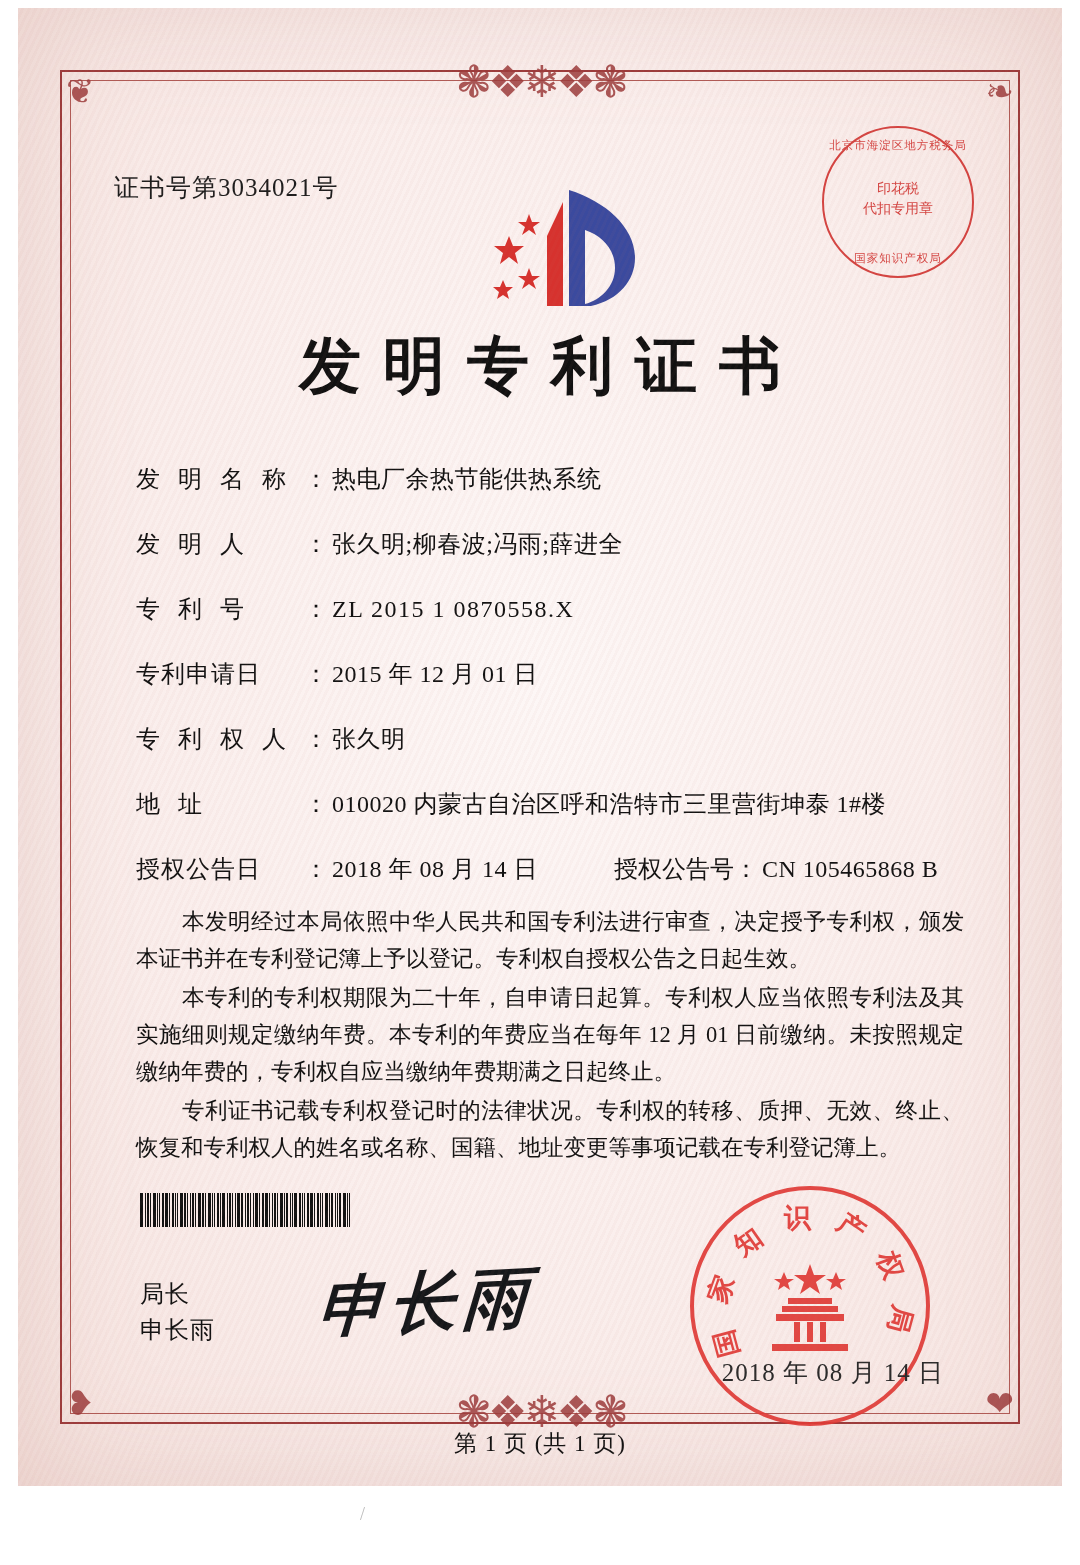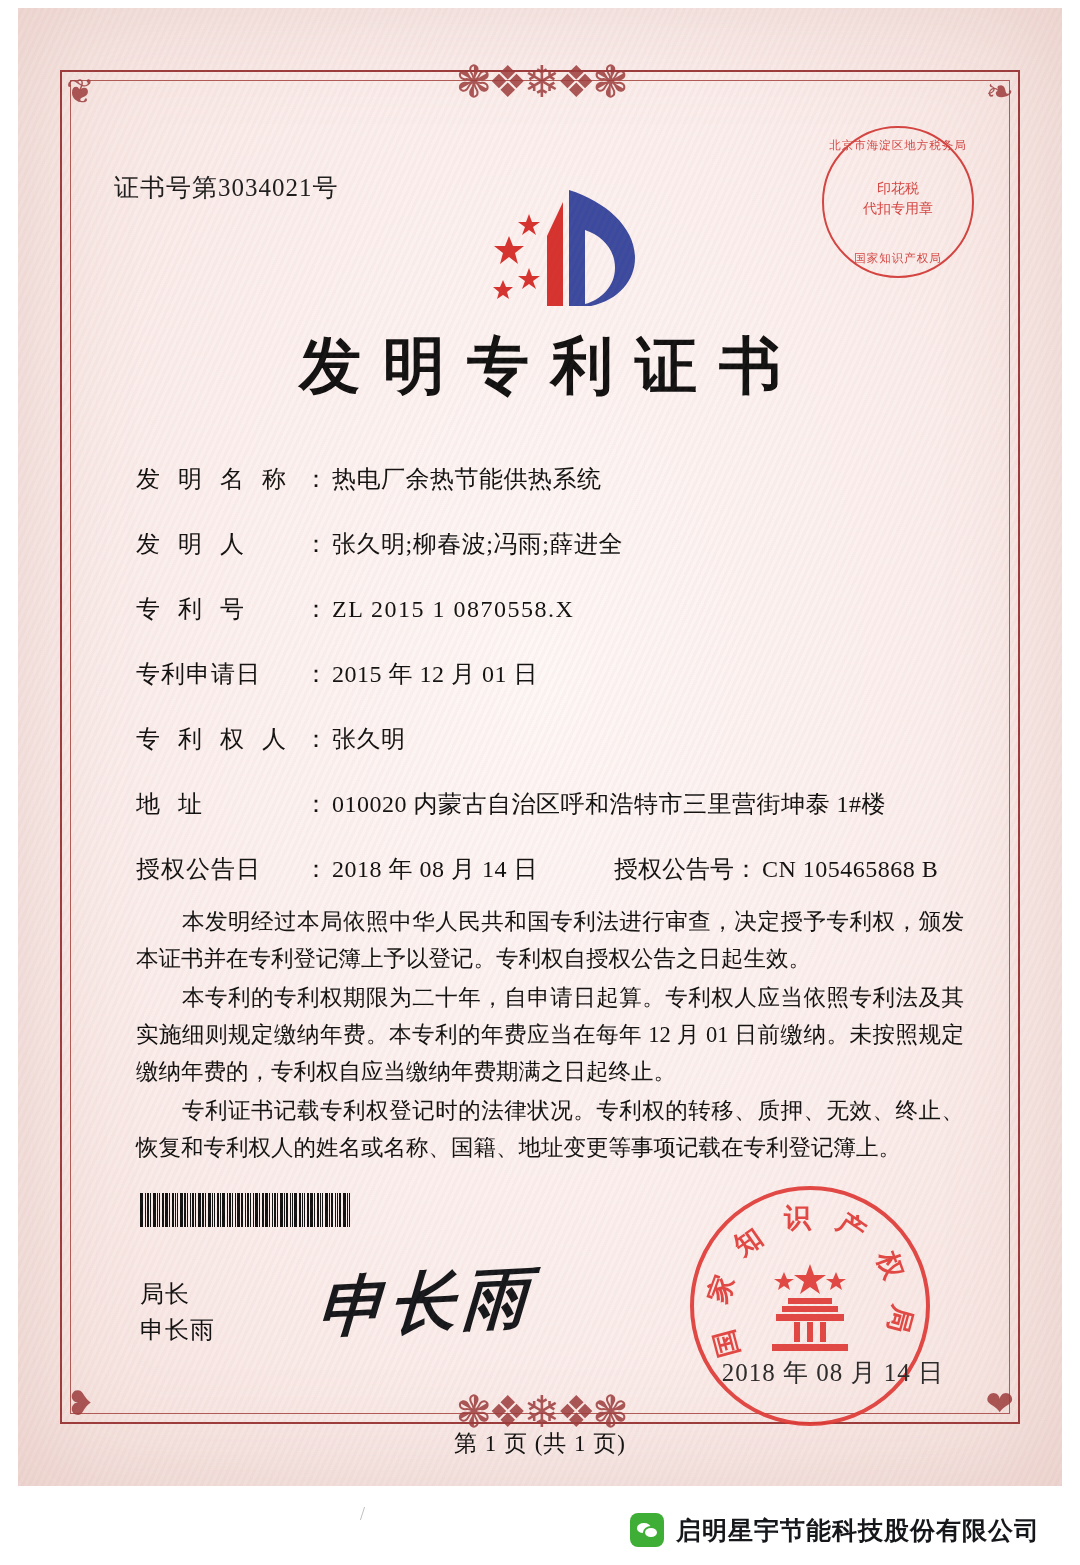--- a/index.html
+++ b/index.html
@@ -441,17 +441,13 @@
         </svg>
       </div>
     </div>
     <div class="stamp-date">2018 年 08 月 14 日</div>
 
     <div class="page-no">第 1 页 (共 1 页)</div>
   </div>
 
   <div class="scan-mark">/</div>
 
-  <div class="wechat-bar">
-    <div class="wechat-icon"></div>
-    <div class="wechat-text">启明星宇节能科技股份有限公司</div>
-  </div>
 </div>
 
 </body></html>

